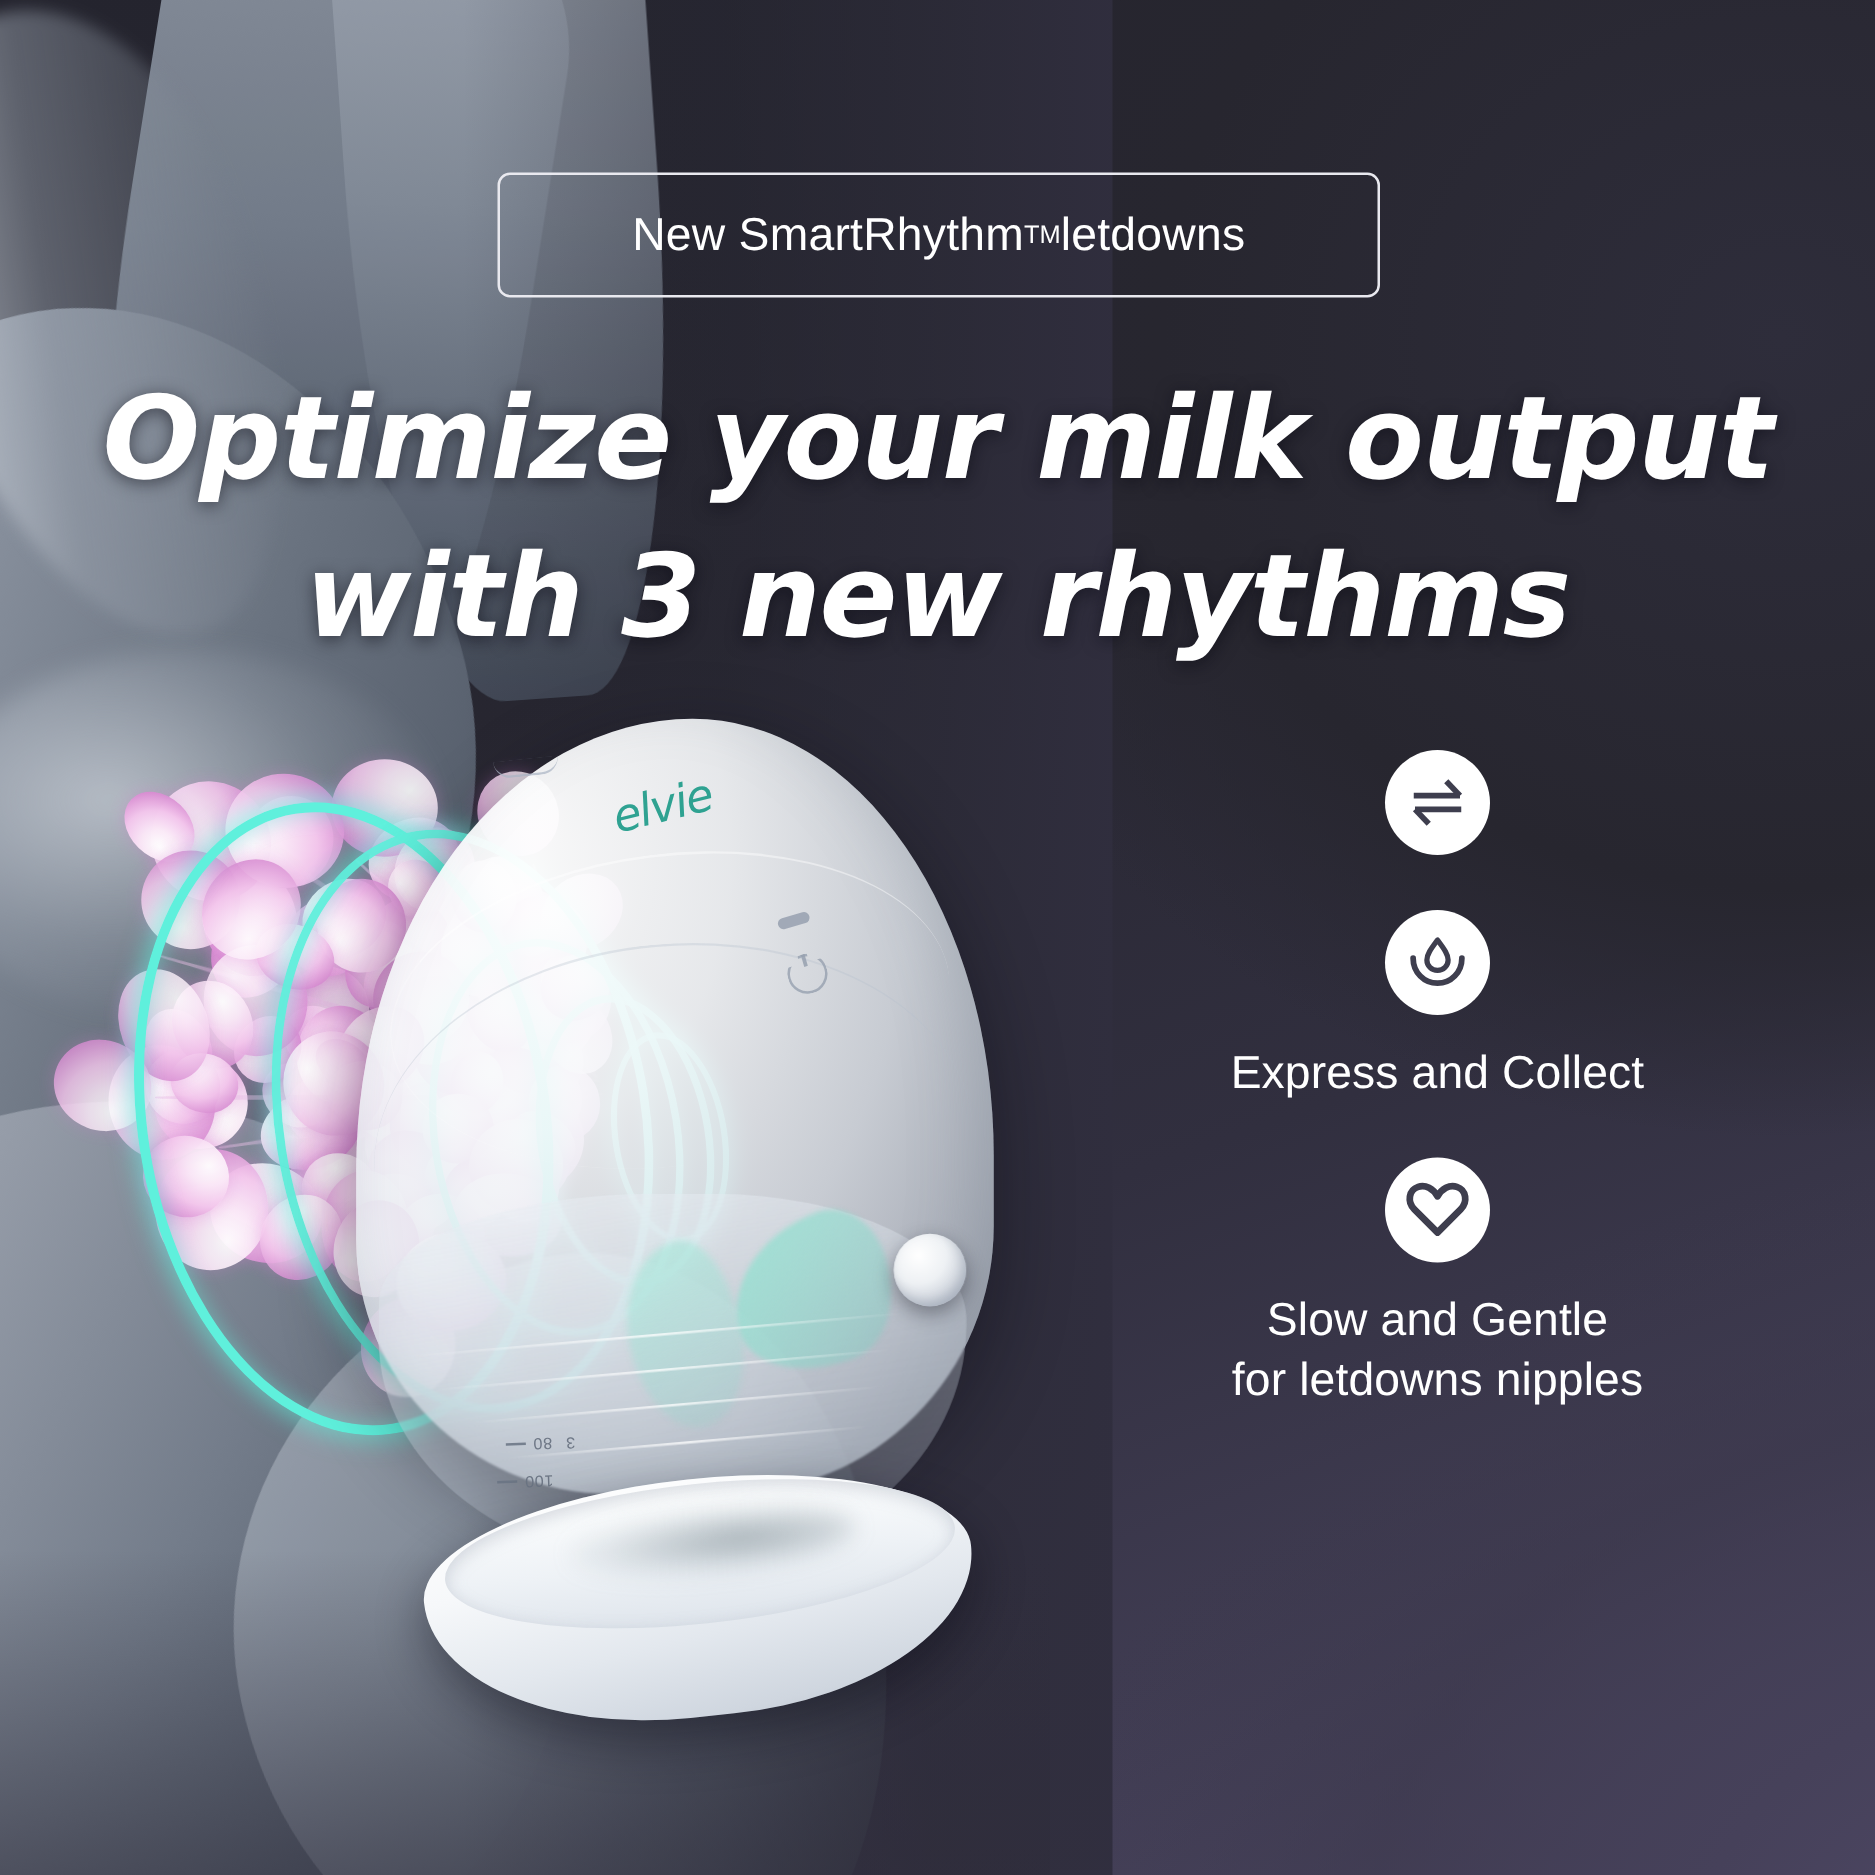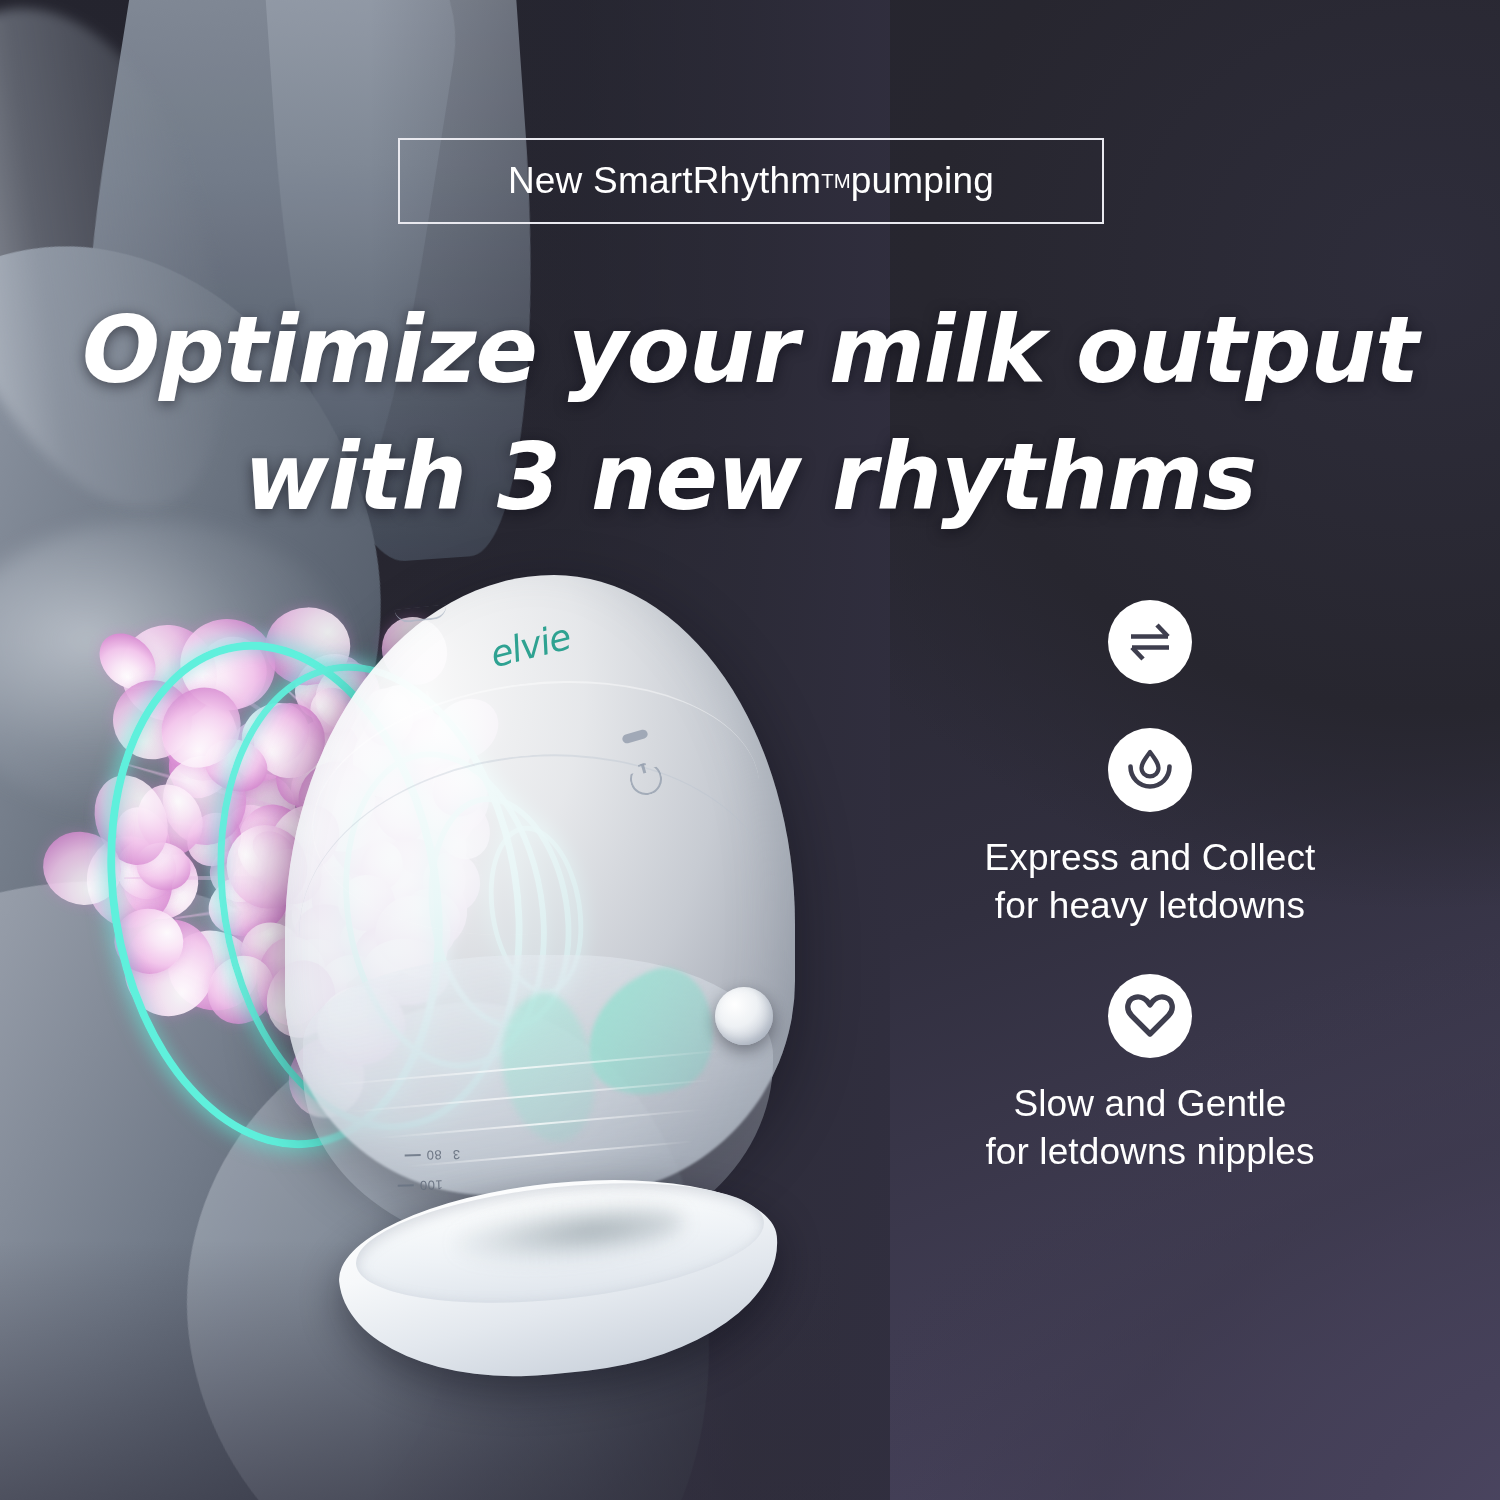--- a/index.html
+++ b/index.html
@@ -233,23 +233,23 @@
   .cup-shadow {
     position:absolute; left:170px; top:632px; width:230px; height:52px;
     border-radius:50%;
     background:radial-gradient(ellipse at 60% 50%, rgba(70,90,100,.45) 0%, rgba(120,140,150,.12) 60%, rgba(255,255,255,0) 100%);
     filter:blur(9px);
     transform:rotate(-6deg);
   }
 
   
   .badge {
-    position:absolute; left:398px; top:138px; width:706px; height:86px;
+    position:absolute; left:398px; top:138px; width:706px; height:100px;
     border:2px solid #e9e9ef;
-    border-radius:0;
+    border-radius:10px;
     display:flex; align-items:center; justify-content:center;
     color:#ffffff;
     font-size:37px;
     letter-spacing:.2px;
     white-space:nowrap;
   }
   .badge sup { font-size:.55em; vertical-align:super; letter-spacing:0; }
 
   .headline {
     position:absolute; left:0; top:288px; width:1500px;
@@ -707,21 +707,21 @@
     <div class="scale-oz">3</div>
 
     <div class="cup"></div>
     <div class="cup-rim"></div>
     <div class="cup-shadow"></div>
   </div>
 
   <div class="badge">
     <span>New SmartRhythm</span>
       <sup>TM</sup>
-      <span> pumping</span>
+      <span> letdowns</span>
   </div>
 
   <h1 class="headline">
     <span class="l1">Optimize your milk output</span>
     <span class="l2">with 3 new rhythms</span>
   </h1>
 
   <div class="features">
 
     <div class="feature">
@@ -741,21 +741,20 @@
       <div class="f-icon">
         <svg width="58" height="58" viewBox="0 0 58 58" aria-hidden="true">
           <g stroke="#3e3e4e" fill="none" stroke-linecap="round" stroke-linejoin="round">
             <path d="M29 11 C23.5 18.5 20.5 22.5 20.5 27 C20.5 31.7 24.3 35.3 29 35.3 C33.7 35.3 37.5 31.7 37.5 27 C37.5 22.5 34.5 18.5 29 11 Z" stroke-width="4.2"></path>
             <path d="M9.5 25.5 C9.5 36.8 18.2 45.5 29 45.5 C39.8 45.5 48.5 36.8 48.5 25.5" stroke-width="4.6"></path>
           </g>
         </svg>
       </div>
       <div class="f-text">
         <span class="ln">Express and Collect</span>
-        <span class="ln">for heavy letdowns</span>
       </div>
     </div>
 
     <div class="feature">
       <div class="f-icon">
         <svg width="58" height="58" viewBox="0 0 58 58" aria-hidden="true">
           <path d="M29 47 L10.5 28.5 C4.5 22.5 6 13 13.5 10.5 C19.5 8.5 25.5 12 29 18 C32.5 12 38.5 8.5 44.5 10.5 C52 13 53.5 22.5 47.5 28.5 Z" stroke="#3e3e4e" stroke-width="5.4" fill="none" stroke-linejoin="round"></path>
         </svg>
       </div>
       <div class="f-text">

